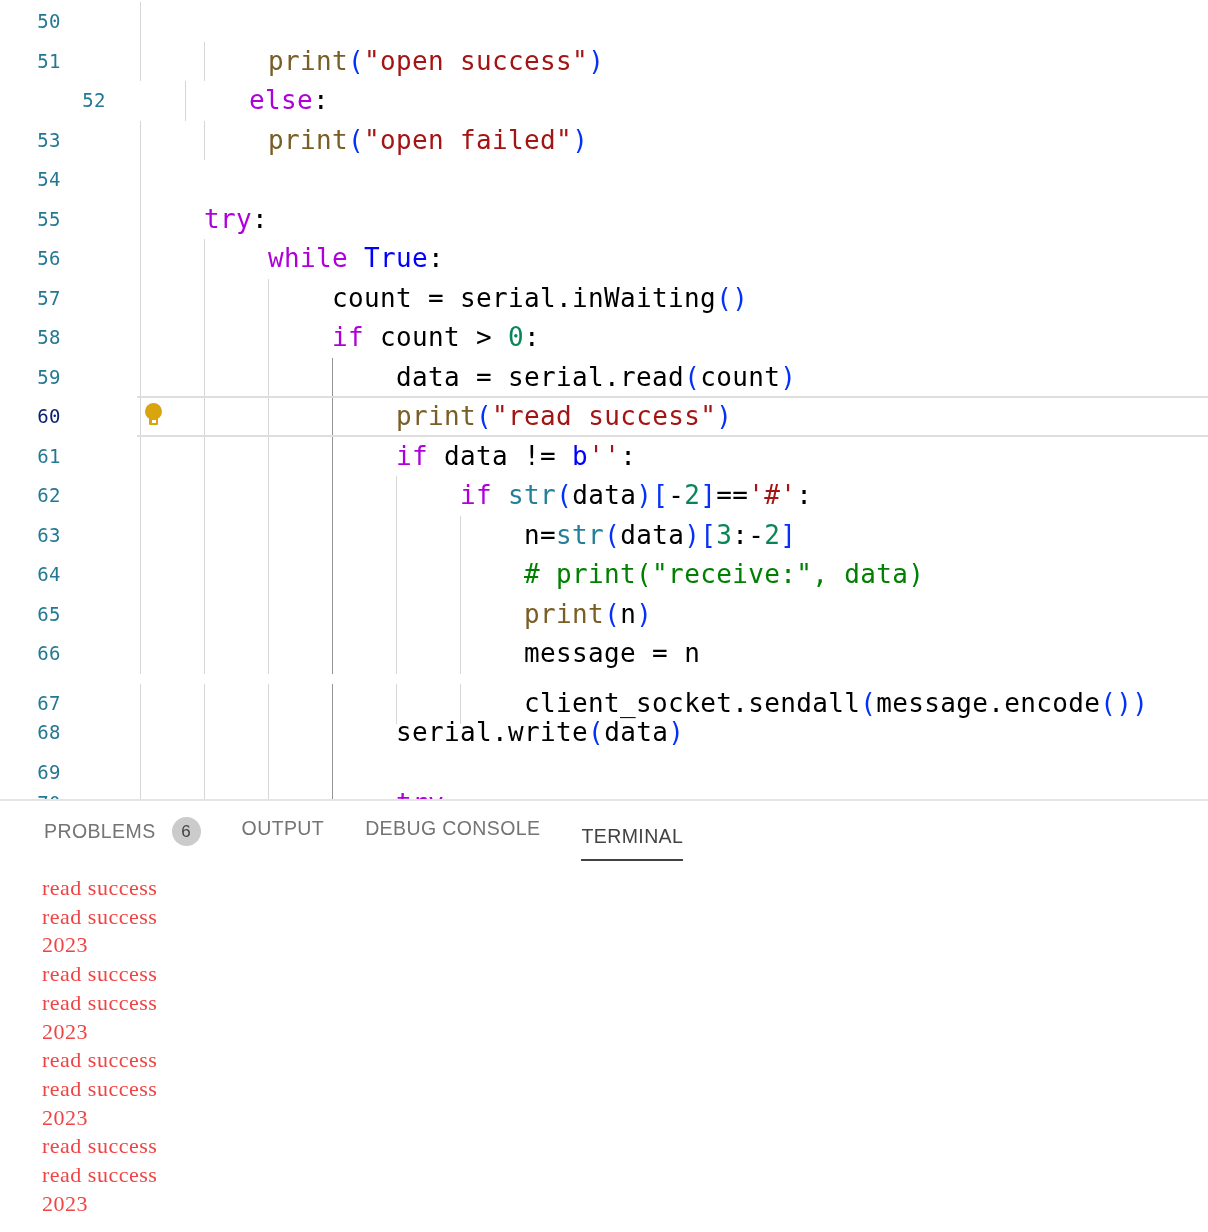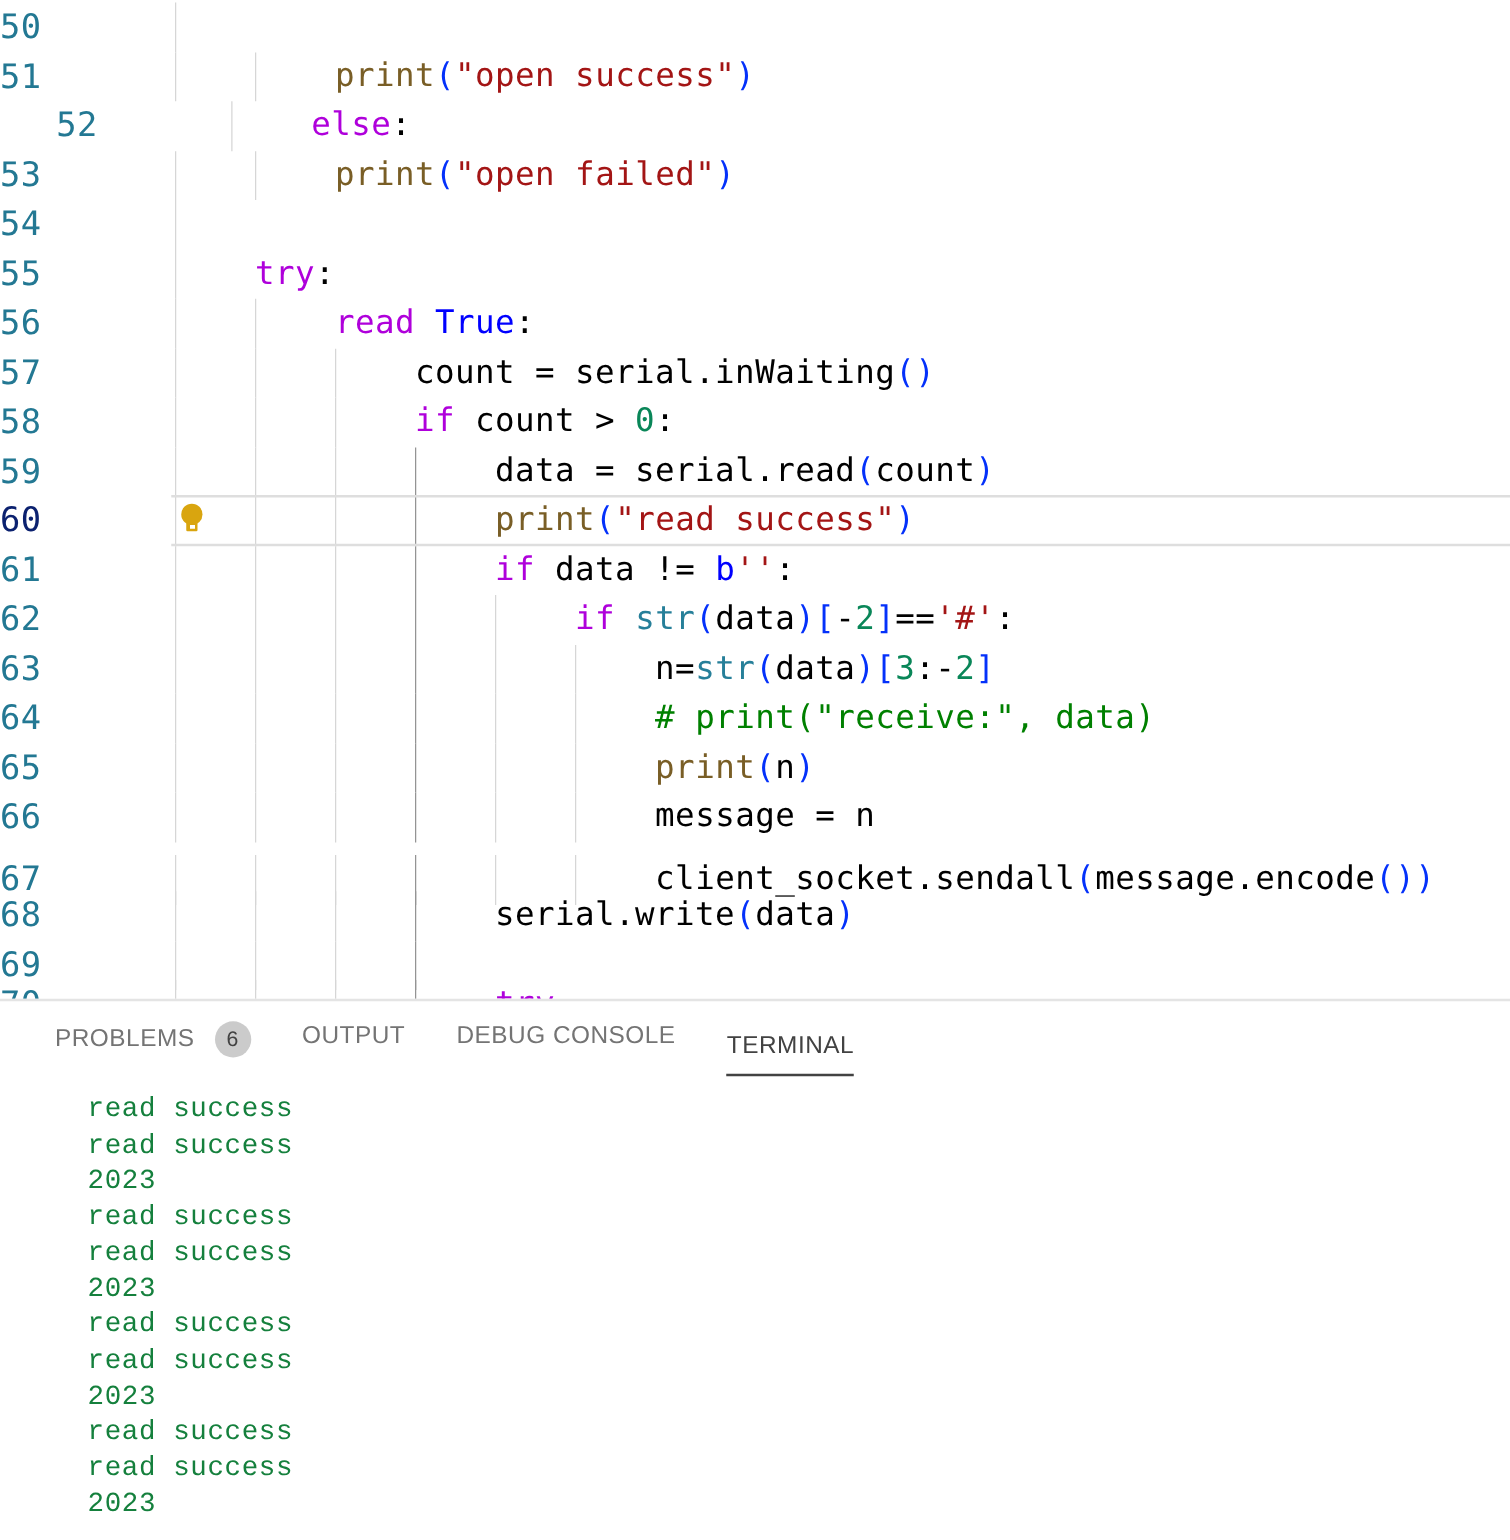--- a/index.html
+++ b/index.html
@@ -4,23 +4,23 @@
 <style>
   html,body{margin:0;padding:0;background:#ffffff;}
   body{width:1208px;height:1232px;position:relative;overflow:hidden;
        font-family:"Liberation Sans",sans-serif;}
 
   
   #editor{position:absolute;left:0;top:0;width:1208px;height:799px;
           overflow:hidden;background:#ffffff;}
   .code-row{position:absolute;left:0;width:1208px;height:39.5px;}
   .lnum{position:absolute;left:0;top:0;width:98px;height:39.5px;
-        text-align:left;color:#237893;
+        text-align:center;color:#237893;
         font-family:"DejaVu Sans Mono","Liberation Mono",monospace;
-        font-size:27px;line-height:39.5px;letter-spacing:0.35px;}
+        font-size:19px;line-height:39.5px;letter-spacing:0.35px;}
   .lnum.active{color:#0B216F;}
   .codetxt{position:absolute;left:140px;top:0;height:39.5px;white-space:pre;
         font-family:"DejaVu Sans Mono","Liberation Mono",monospace;
         font-size:26px;line-height:39.5px;letter-spacing:0.35px;color:#000000;}
   .guide{position:absolute;top:0;width:1px;height:39.5px;background:#D6D6D6;}
   .guide.activeg{background:#949494;}
   .tok-k{color:#AF00DB;}  
   .tok-f{color:#795E26;}  
   .tok-t{color:#267F99;}  
   .tok-c{color:#0000FF;}  
@@ -45,23 +45,23 @@
        font-size:19.5px;letter-spacing:0.4px;cursor:pointer;
        padding-bottom:11px;border-bottom:2.5px solid transparent;}
   .tab + .tab{margin-left:41px;}
   .tab.active{color:#424242;border-bottom-color:#424242;margin-top:24px;}
   .badge{display:inline-flex;align-items:center;justify-content:center;
          width:29px;height:29px;margin-left:16px;border-radius:50%;
          background:#CBCBCB;color:#424242;font-size:17px;}
 
   
   #terminal{position:absolute;left:42px;top:874px;width:1100px;}
-  .term-line{font-family:Liberation Mono, monospace;
+  .term-line{font-family:Liberation Serif, serif;
              font-size:22px;line-height:28.7px;letter-spacing:0.5px;
-             color:#15803d;white-space:pre;margin-left:28px;}
+             color:#ef4444;white-space:pre;}
 </style>
 </head>
 <body>
 
 <div id="editor">
     <div class="code-row" style="top: 2px;">
       <div class="guide" style="left: 140px;"></div>
       <span class="lnum">50</span>
     </div>
     <div class="code-row" style="top: 41.5px;">
@@ -88,21 +88,21 @@
     </div>
     <div class="code-row" style="top: 199.5px;">
       <div class="guide" style="left: 140px;"></div>
       <span class="lnum">55</span>
       <span class="codetxt">    <span class="tok-k">try</span><span class="tok-p">:</span></span>
     </div>
     <div class="code-row" style="top: 239px; padding-left: 40px;">
       <div class="guide" style="left: 140px;"></div>
       <div class="guide" style="left: 204px;"></div>
       <span class="lnum">56</span>
-      <span class="codetxt">        <span class="tok-k">read</span><span class="tok-p"> </span><span class="tok-c">True</span><span class="tok-p">:</span></span>
+      <span class="codetxt">        <span class="tok-k">while</span><span class="tok-p"> </span><span class="tok-c">True</span><span class="tok-p">:</span></span>
     </div>
     <div class="code-row" style="top: 278.5px;">
       <div class="guide" style="left: 140px;"></div>
       <div class="guide" style="left: 204px;"></div>
       <div class="guide" style="left: 268px;"></div>
       <span class="lnum">57</span>
       <span class="codetxt">            <span class="tok-p">count = serial.inWaiting</span><span class="tok-b">(</span><span class="tok-b">)</span></span>
     </div>
     <div class="code-row" style="top: 318px;">
       <div class="guide" style="left: 140px;"></div>

